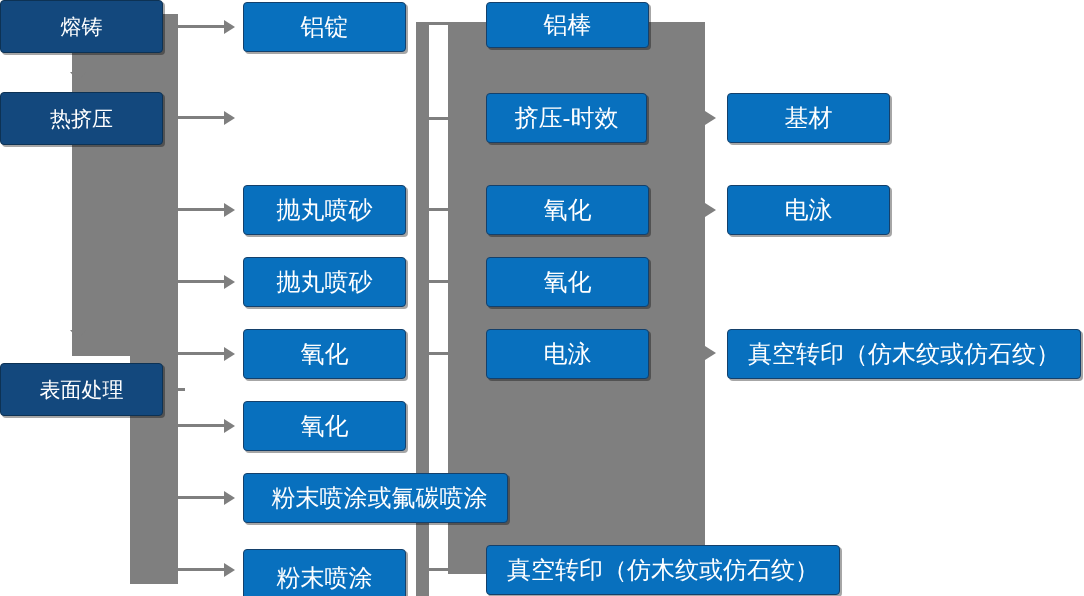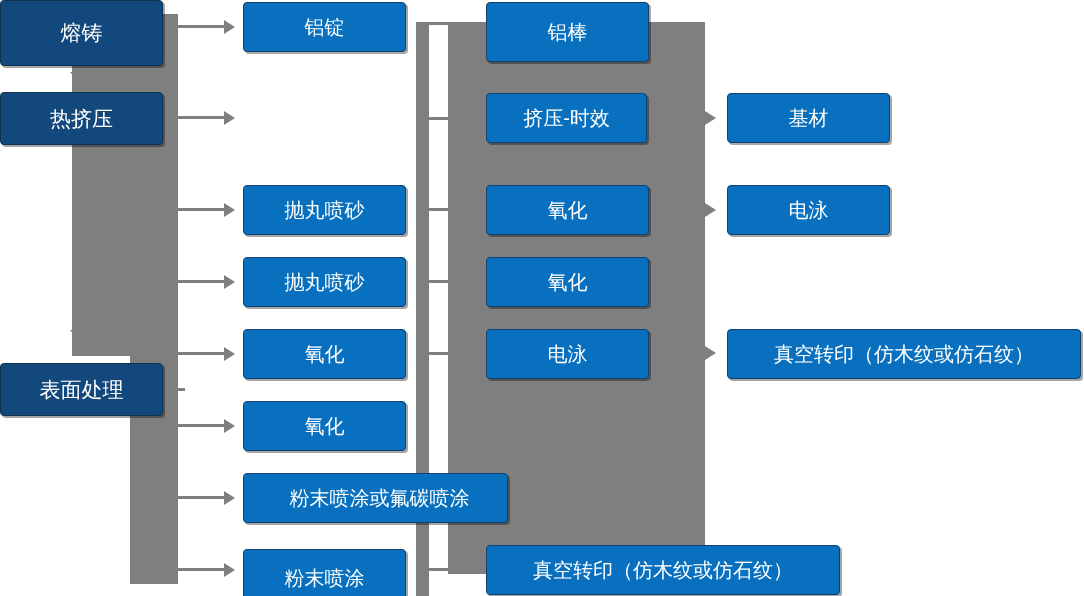--- a/index.html
+++ b/index.html
@@ -45,21 +45,21 @@
     border:1px solid #17375e;
     box-shadow:2px 2px 0 rgba(0,0,0,0.35);
     white-space:nowrap;
     line-height:1.1;
   }
   .box.dark{background:#13487d;border-color:#0d3254;}
   .box.light{background:#0870be;border-color:#14406b;}
   .box .lbl{pointer-events:none;}
 
   
-  .fs20{font-size:20px;}
+  .fs20{font-size:24px;}
   .fs21{font-size:21px;}
 </style>
 </head>
 <body>
 
 <div id="stage">
 
   <div class="gray" style="left:72px;top:14px;width:106px;height:342px;"></div>
   <div class="gray" style="left:130px;top:356px;width:48px;height:228px;"></div>
 
@@ -97,21 +97,21 @@
 
   <div class="gray" style="left:448px;top:22px;width:257px;height:552px;"></div>
 
   <div class="arrow" style="left:705px;top:111px;"></div>
   <div class="arrow" style="left:705px;top:203px;"></div>
   <div class="arrow" style="left:705px;top:346px;"></div>
   <div class="stub" style="left:698px;top:116px;width:12px;"></div>
   <div class="stub" style="left:698px;top:208px;width:12px;"></div>
   <div class="stub" style="left:698px;top:351px;width:12px;"></div>
 
-  <div class="box dark fs21" style="left:0px;top:0px;width:163px;height:66px;">
+  <div class="box dark fs21" style="left:0px;top:0px;width:163px;height:53px;">
     <span class="lbl">熔铸</span>
   </div>
   <div class="box dark fs21" style="left:0px;top:363px;width:163px;height:53px;">
     <span class="lbl">表面处理</span>
   </div>
   <div class="box dark fs21" style="left:0px;top:92px;width:163px;height:53px;">
     <span class="lbl">热挤压</span>
   </div>
 
   <div class="box light fs20" style="left:243px;top:2px;width:163px;height:50px;">
@@ -129,21 +129,21 @@
   <div class="box light fs20" style="left:243px;top:401px;width:163px;height:50px;">
     <span class="lbl">氧化</span>
   </div>
   <div class="box light fs20" style="left:243px;top:473px;width:265px;height:50px;padding-left:8px;">
     <span class="lbl">粉末喷涂或氟碳喷涂</span>
   </div>
   <div class="box light fs20" style="left:243px;top:549px;width:163px;height:58px;">
     <span class="lbl">粉末喷涂</span>
   </div>
 
-  <div class="box light fs20" style="left:486px;top:2px;width:163px;height:60px;">
+  <div class="box light fs20" style="left:486px;top:2px;width:163px;height:46px;">
     <span class="lbl">铝棒</span>
   </div>
   <div class="box light fs20" style="left:486px;top:93px;width:161px;height:50px;">
     <span class="lbl">挤压-时效</span>
   </div>
   <div class="box light fs20" style="left:486px;top:185px;width:163px;height:50px;">
     <span class="lbl">氧化</span>
   </div>
   <div class="box light fs20" style="left:486px;top:257px;width:163px;height:50px;">
     <span class="lbl">氧化</span>

